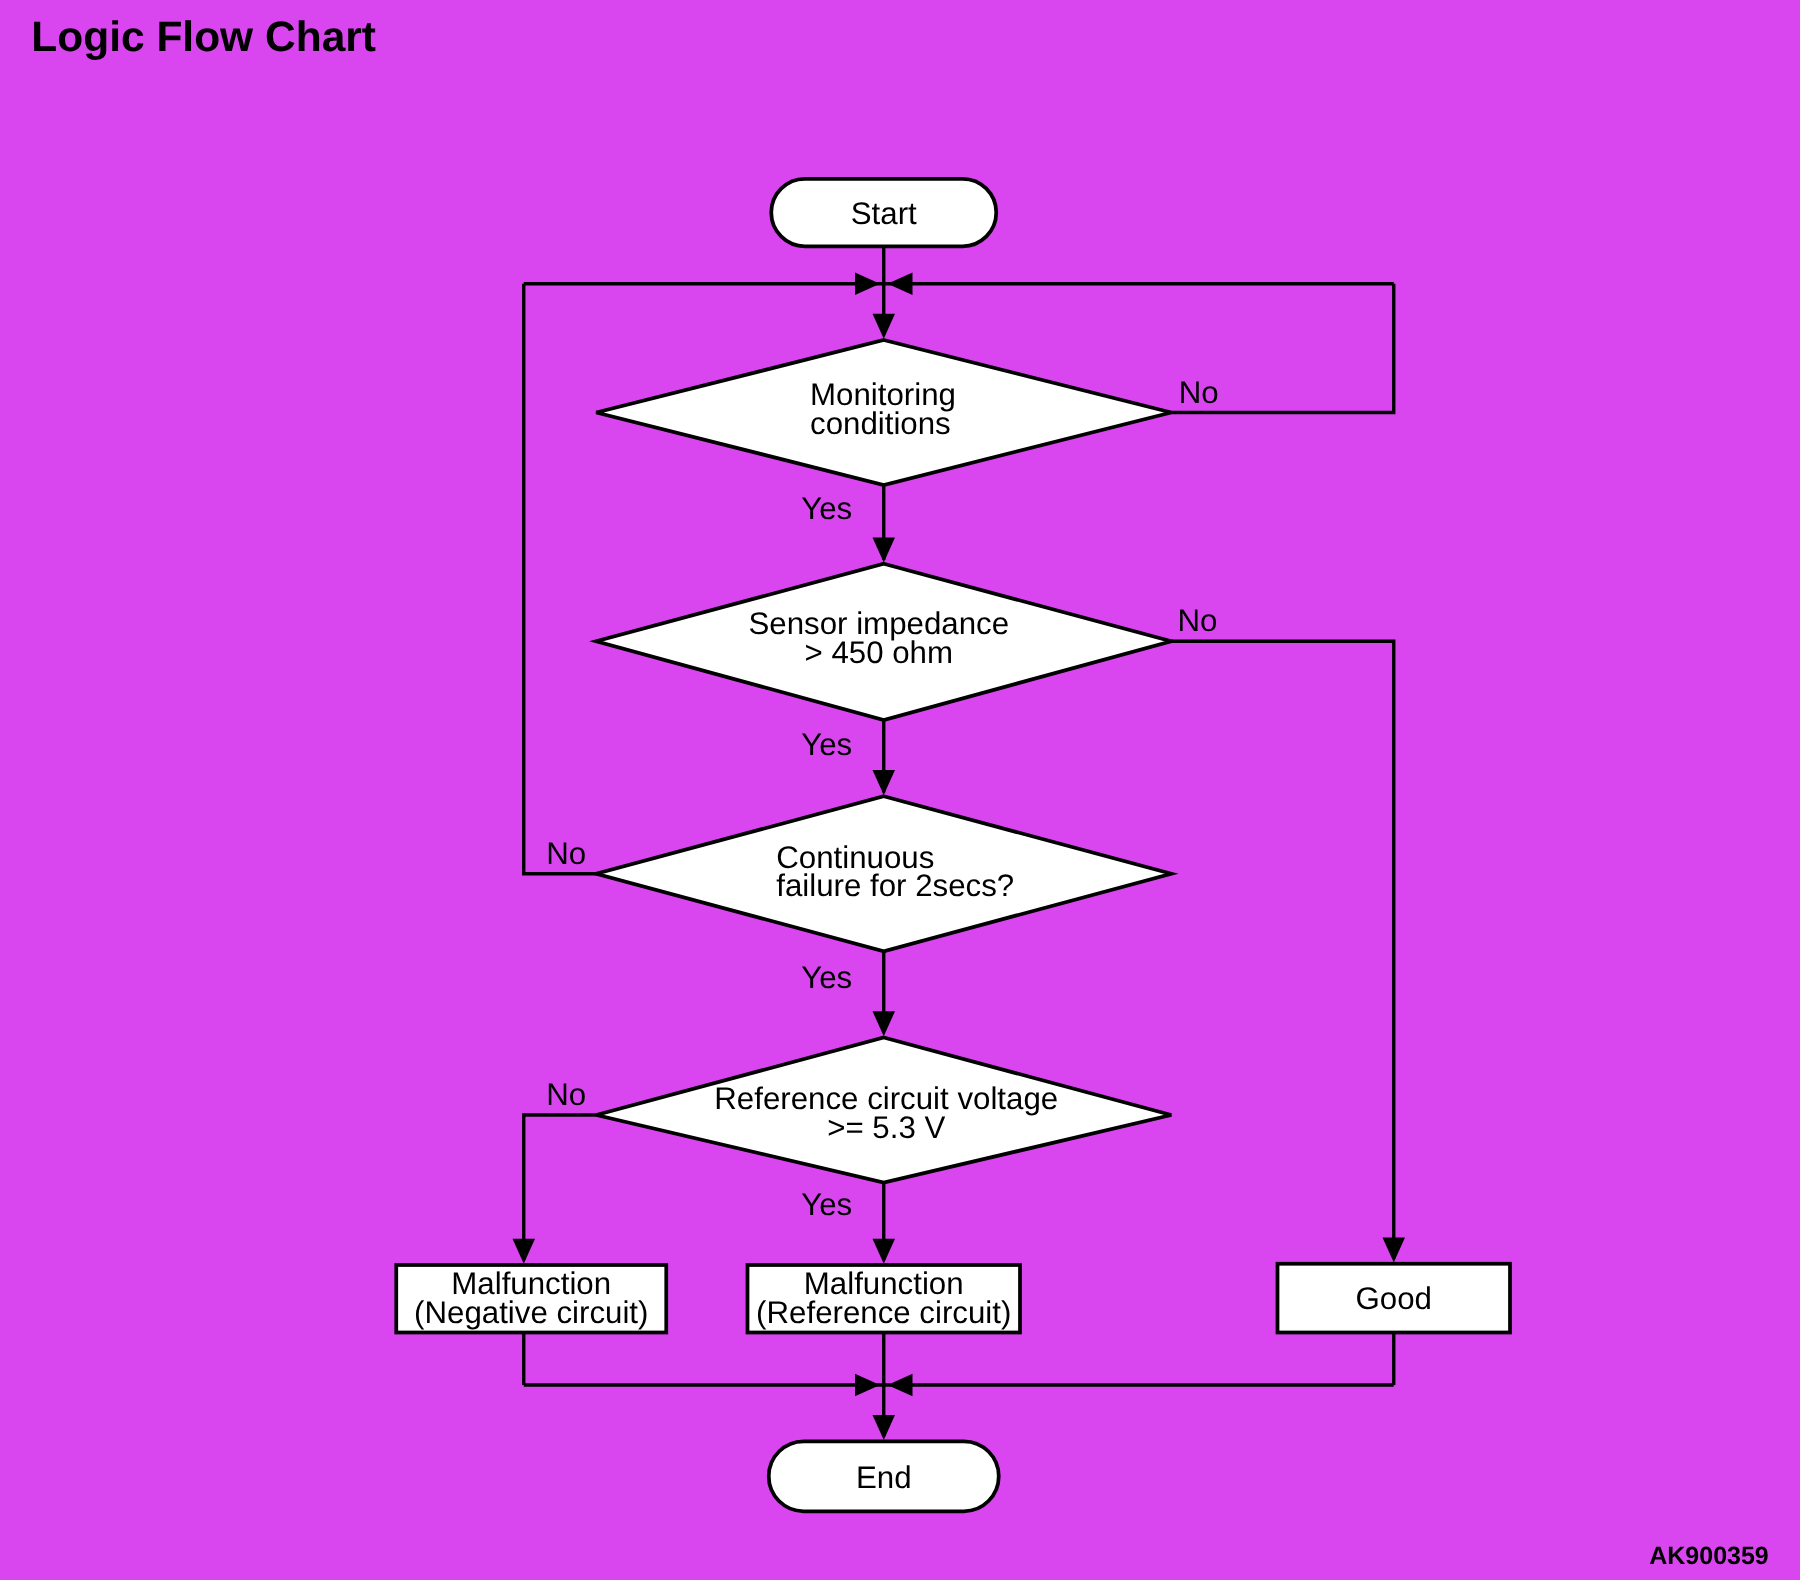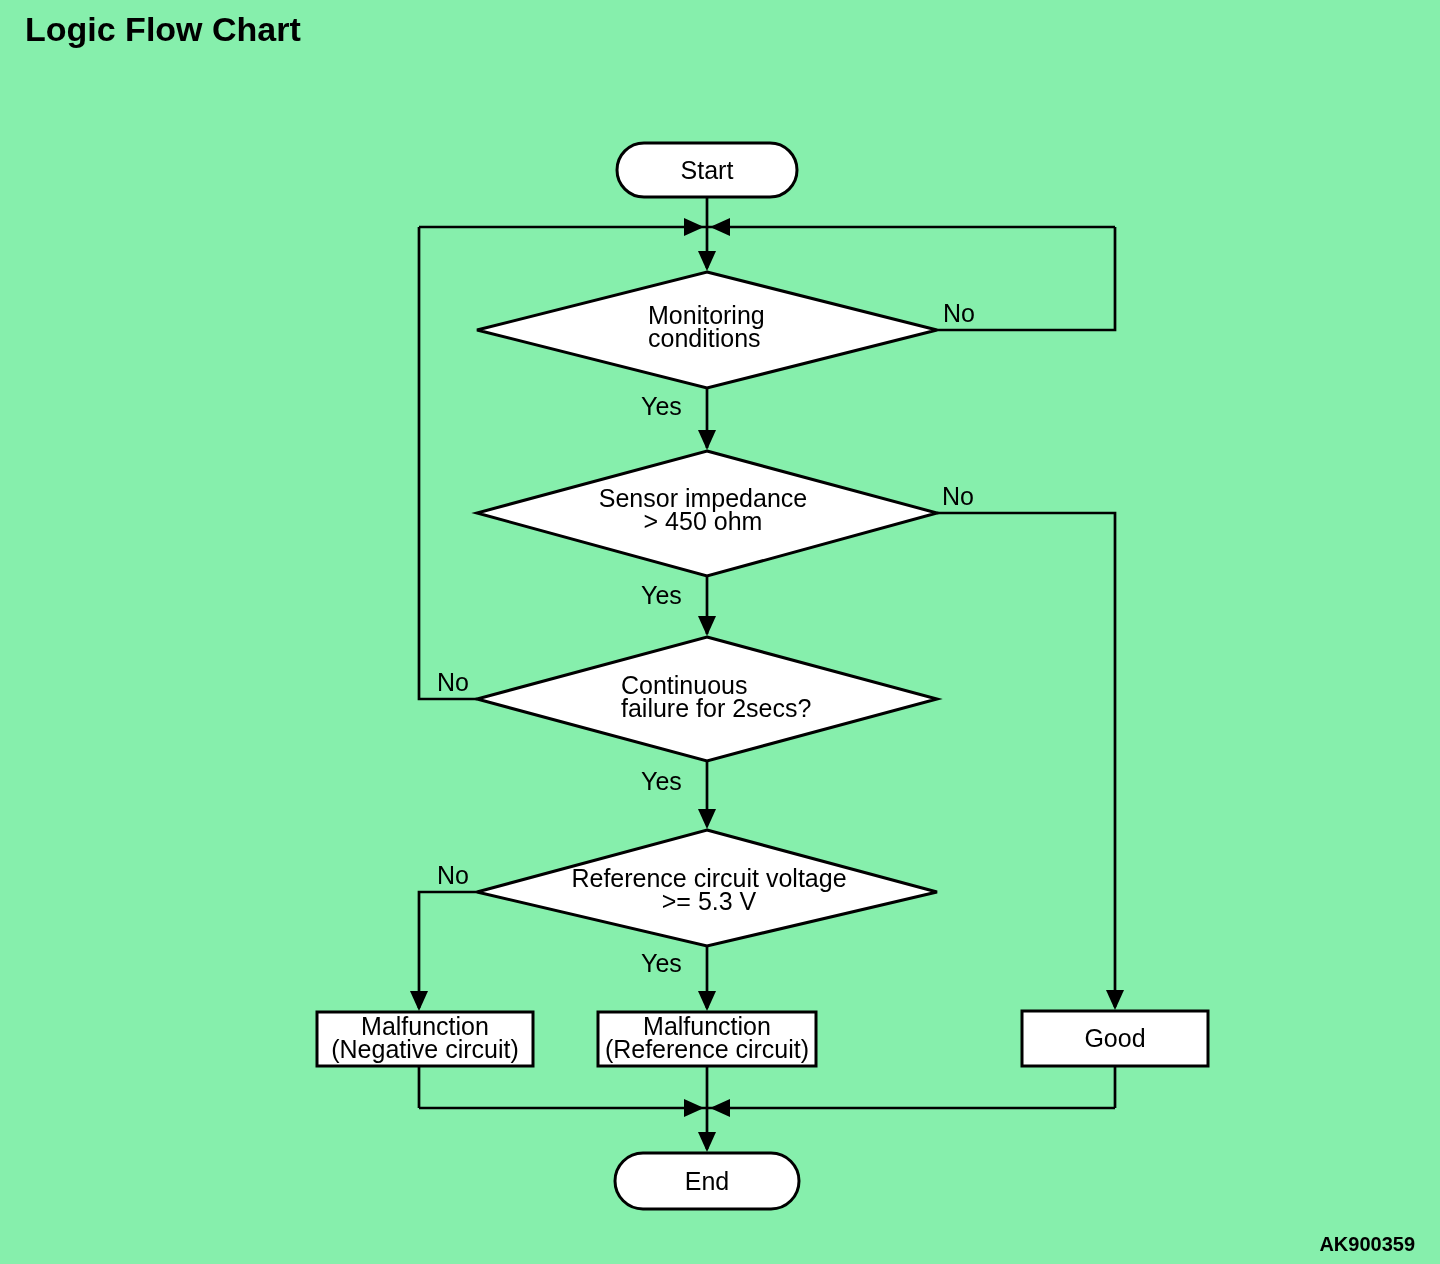--- a/index.html
+++ b/index.html
@@ -4,21 +4,21 @@
 <style>
   html, body {
     margin: 0;
     padding: 0;
     background: #ffffff;
   }
   .page {
     position: relative;
     width: 1440px;
     height: 1264px;
-    background: #86efac;
+    background: #d946ef;
     overflow: hidden;
   }
   svg { display: block; }
   .flow-text {
     font-family: "Liberation Sans", sans-serif;
     font-size: 25px;
     fill: #000000;
   }
   .flow-title {
     font-family: "Liberation Sans", sans-serif;

